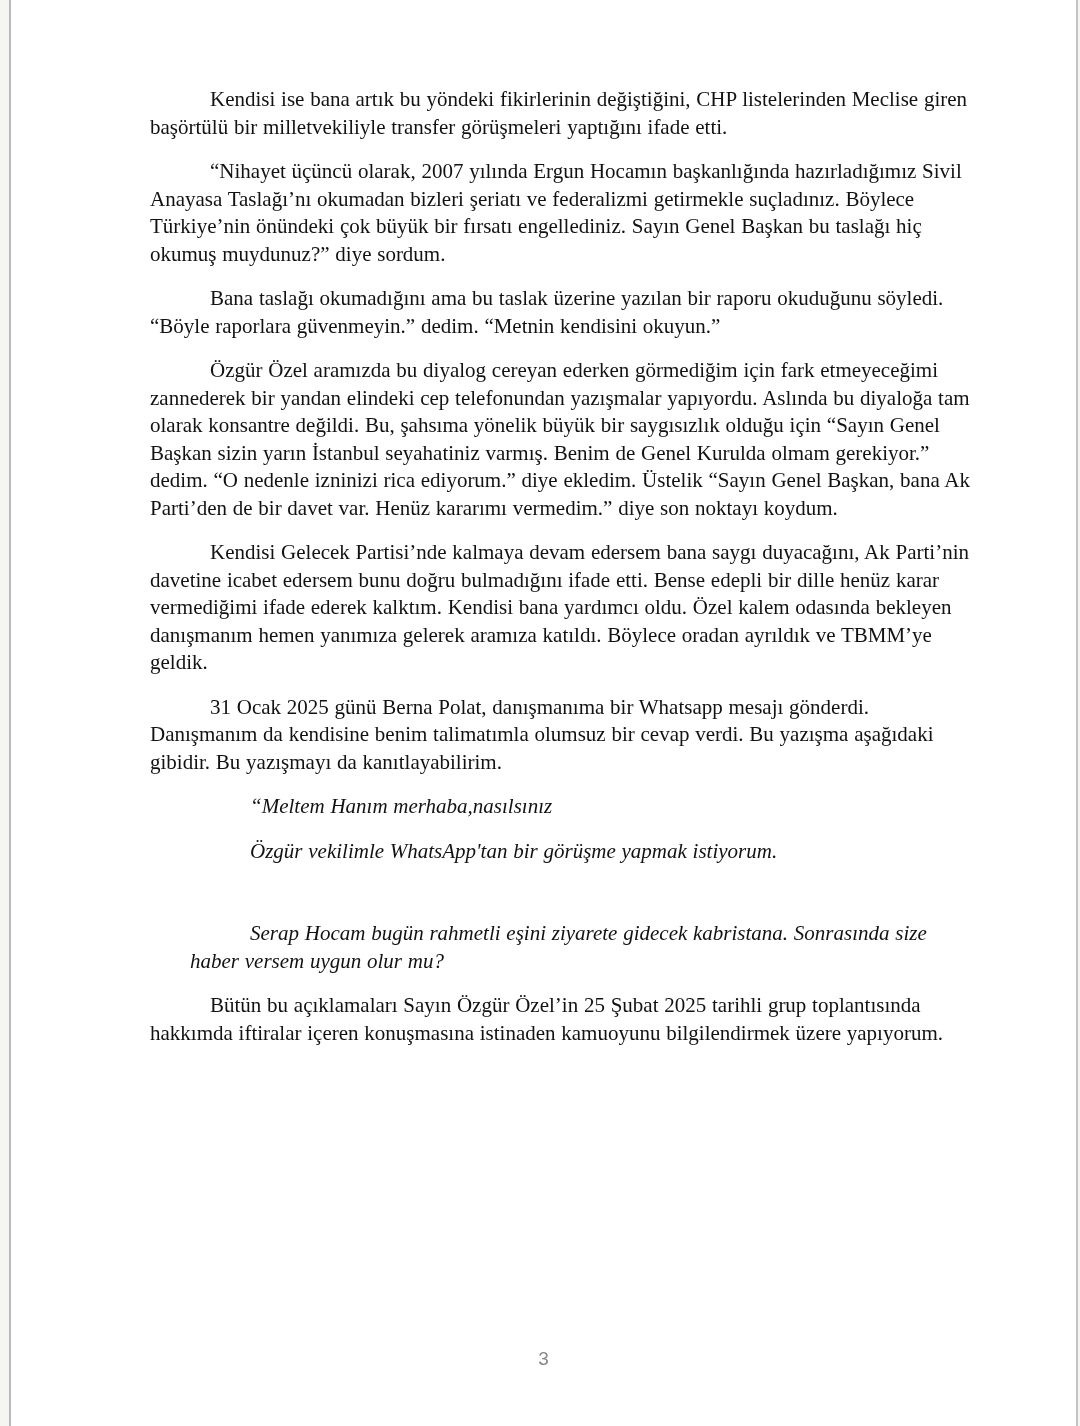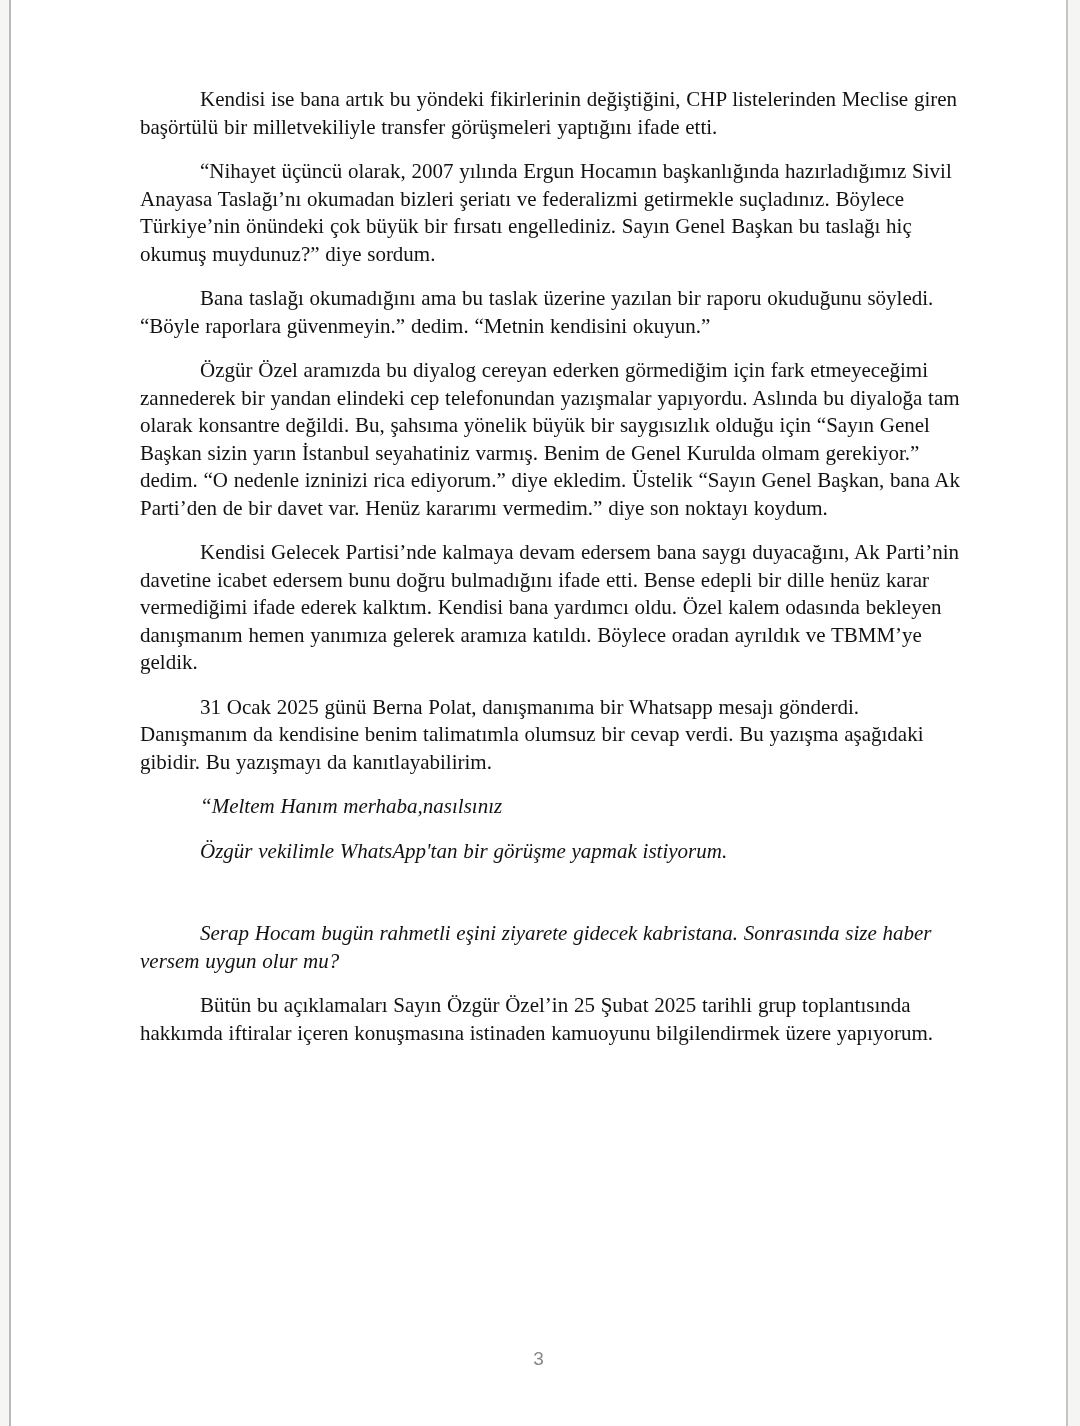--- a/index.html
+++ b/index.html
@@ -17,35 +17,37 @@
   .page {
     position: absolute;
     left: 9px;
     top: 0;
     width: 1055px;
     height: 1426px;
     background: #ffffff;
     border-left: 2px solid #b9b9b9;
     border-right: 2px solid #c4c4c4;
     box-sizing: content-box;
+    padding-left: 10px;
   }
   .doc-body {
     padding: 86px 104px 0 129px;
     color: #121212;
   }
   p.para {
     margin: 0 0 17px 0;
     font-size: 21px;
     line-height: 27.5px;
     text-indent: 60px;
     text-align: left;
     word-spacing: 0.5px;
   }
   p.para.quote {
     font-style: italic;
+    margin-left: 40px;
   }
   .spacer-line {
     height: 38px;
   }
   .page-number {
     position: absolute;
     top: 1348px;
     left: 0;
     width: 100%;
     text-align: center;

